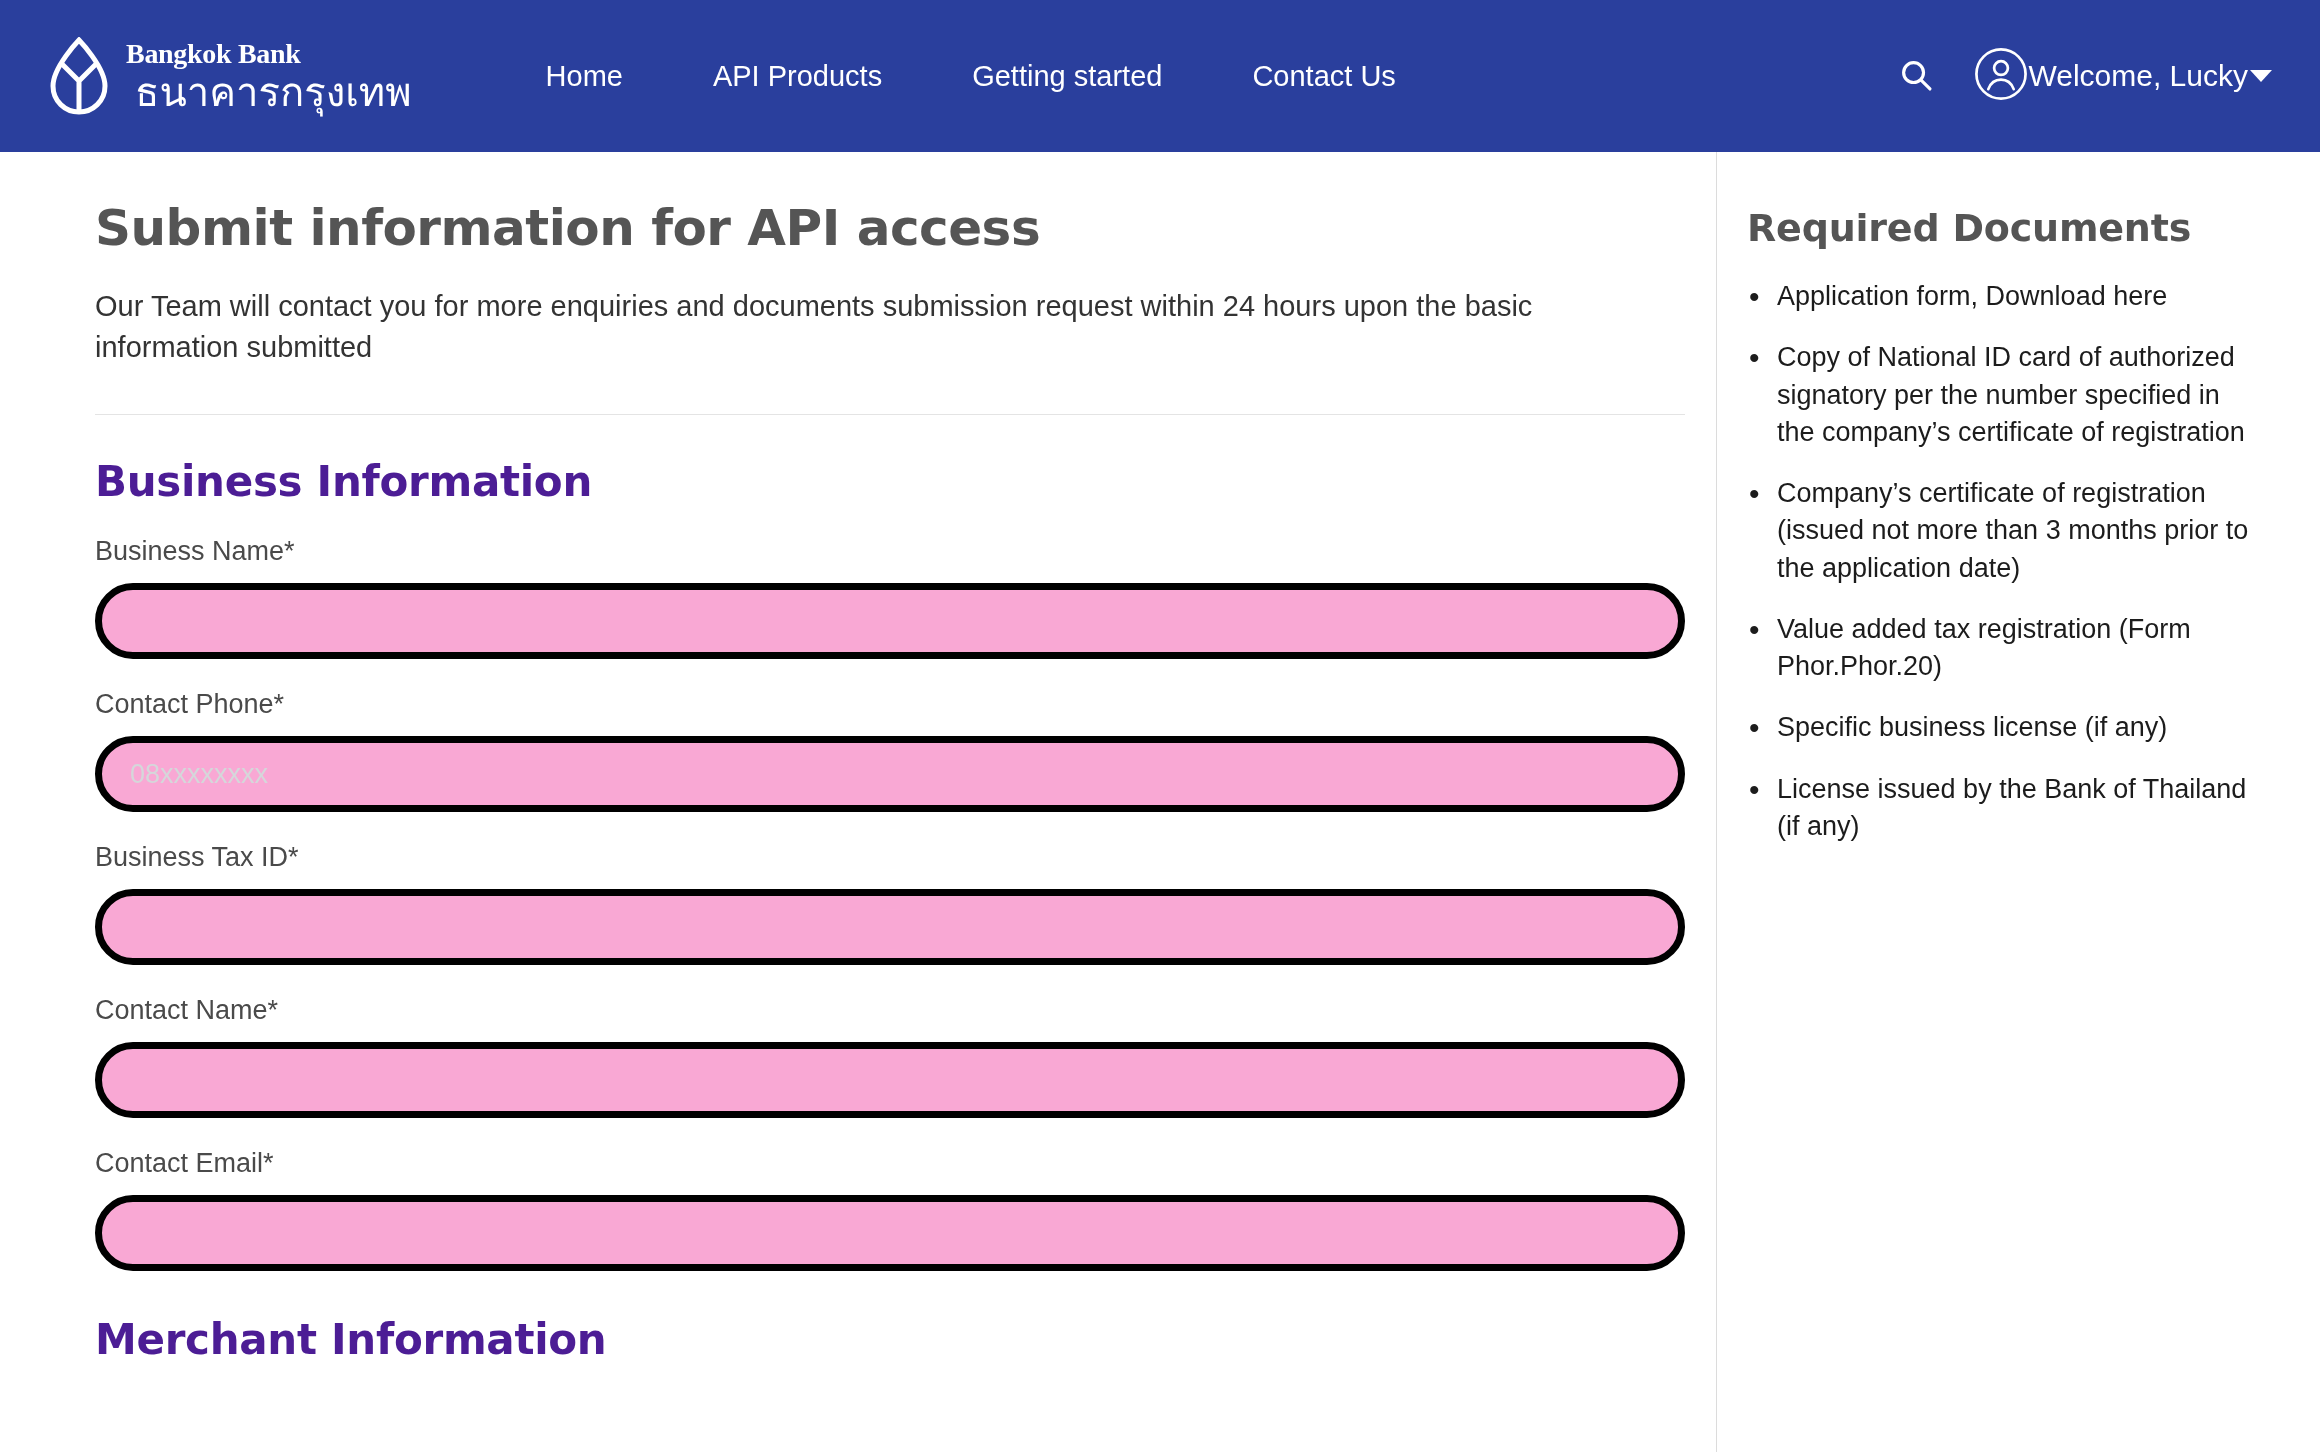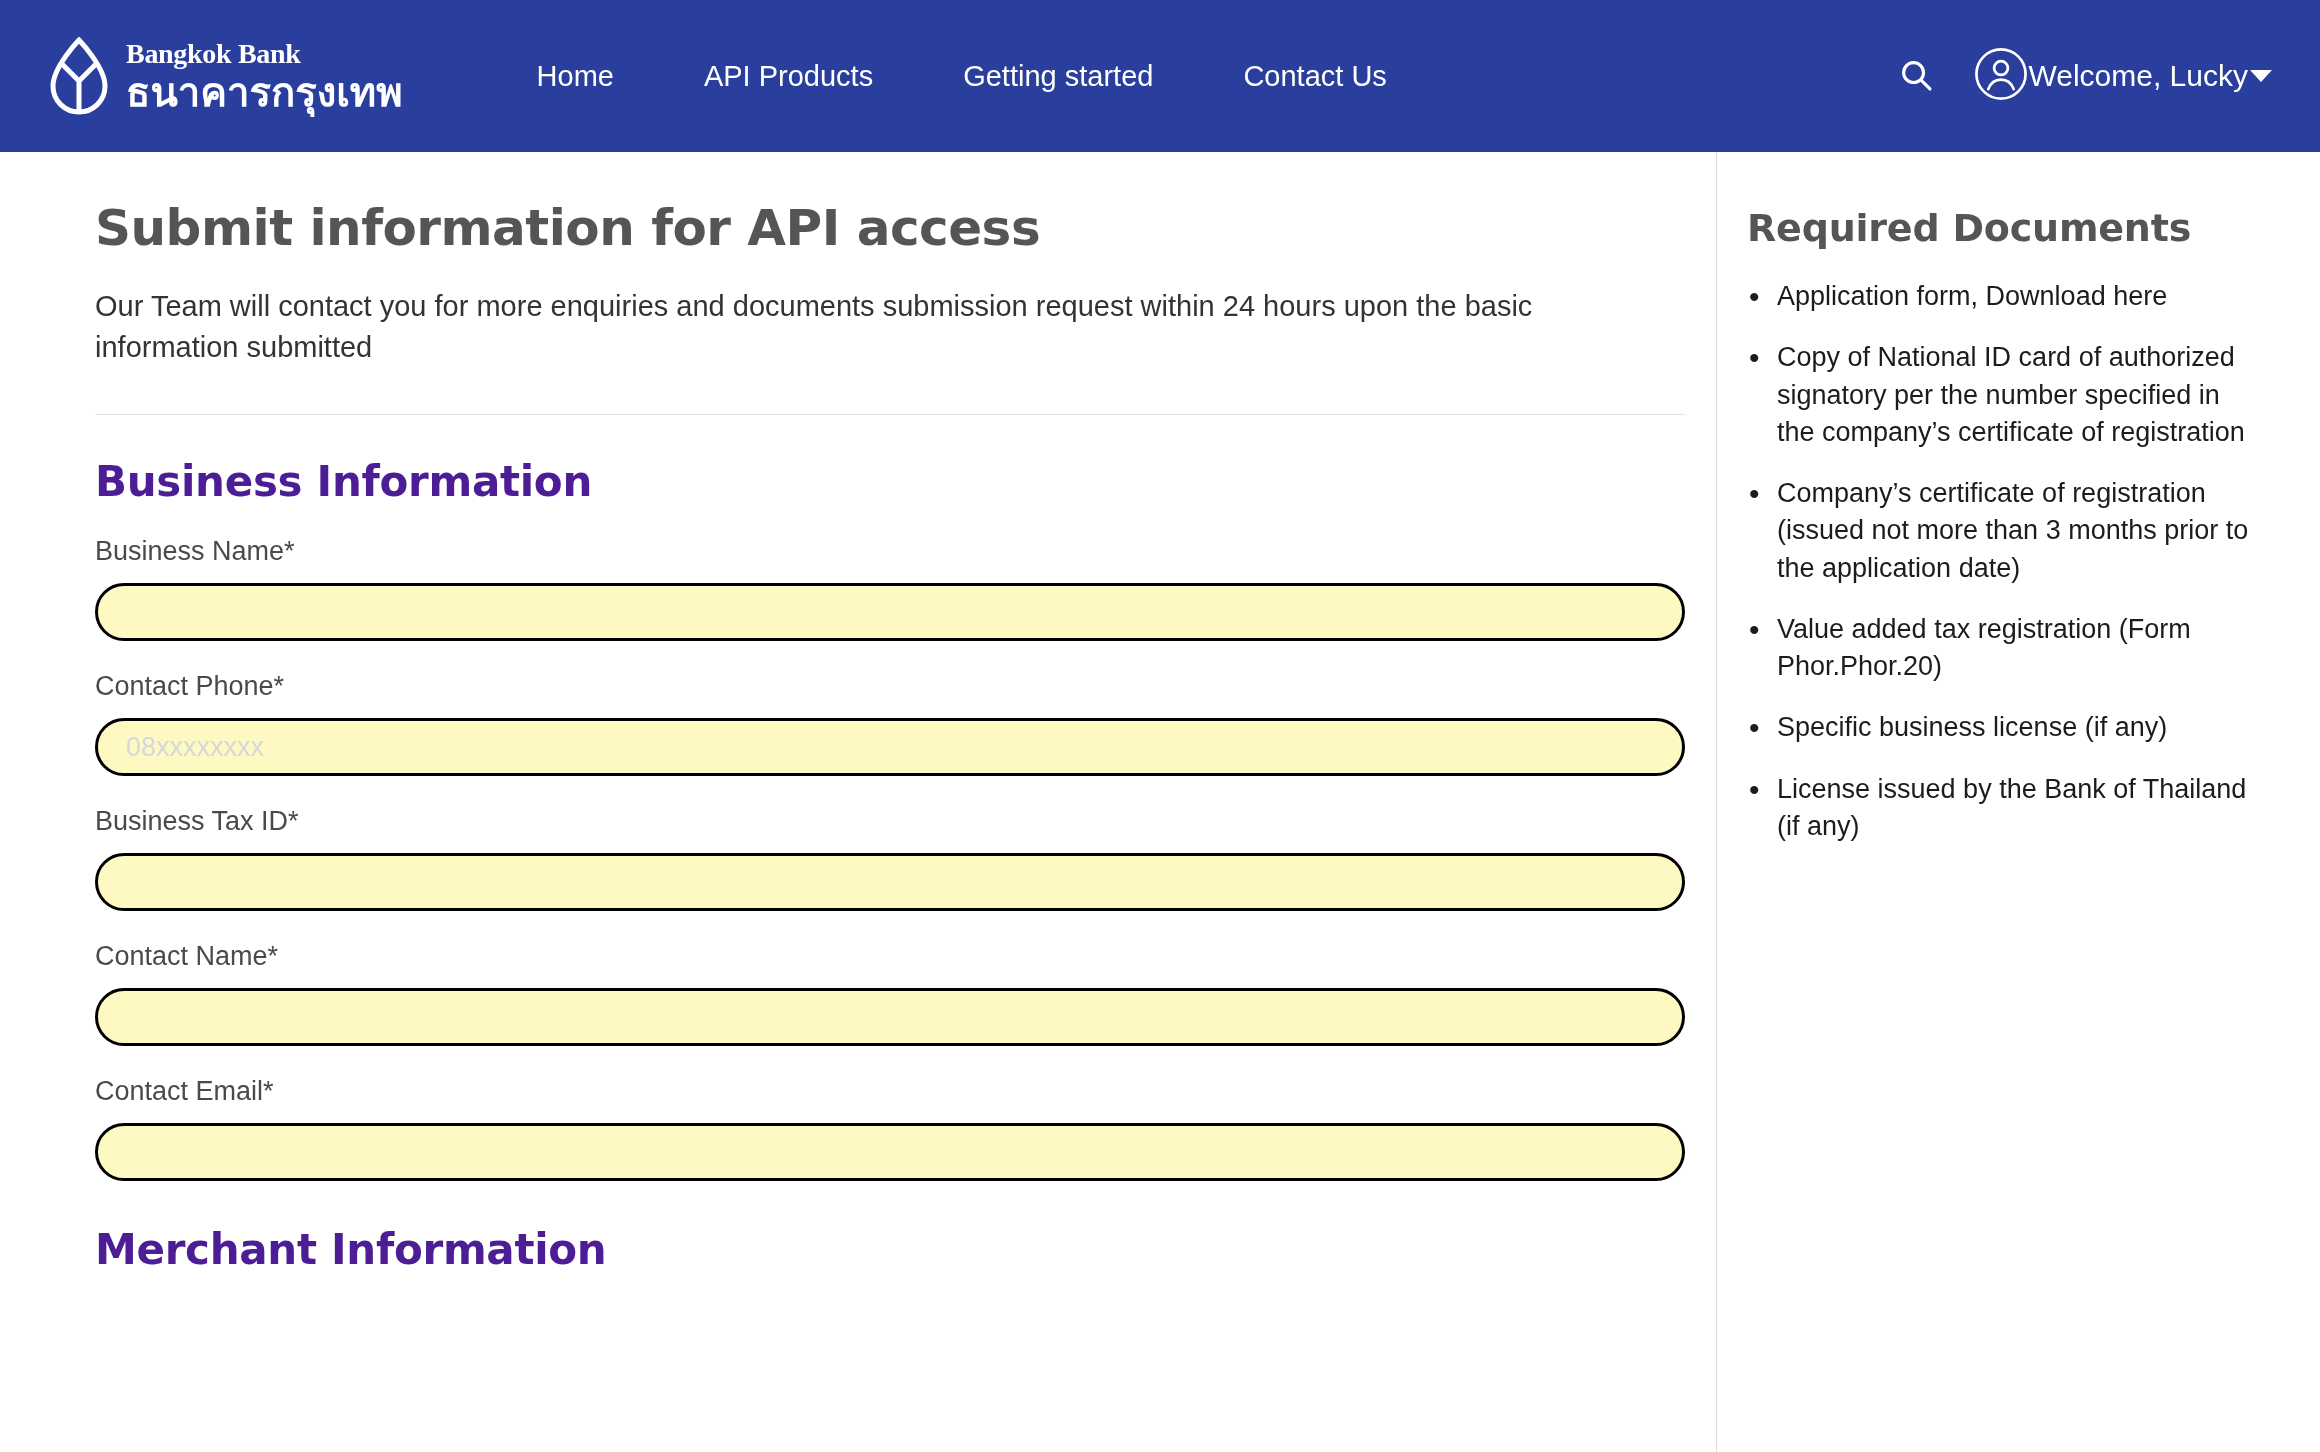--- a/index.html
+++ b/index.html
@@ -35,25 +35,26 @@
     color: #ffffff;
     font-size: 28px;
     font-weight: bold;
     letter-spacing: -0.3px;
     line-height: 1.05;
     font-family: "Liberation Serif", serif;
   }
   .brand-th {
     color: #ffffff;
     font-size: 40px;
-    font-weight: bold;
+    font-weight: normal;
     line-height: 1.05;
     letter-spacing: 0px;
     margin-top: 2px;
     font-family: "DejaVu Sans", sans-serif;
+    margin-left: 9px;
   }
 
   .main-nav {
     display: flex;
     align-items: center;
     margin-left: 98px;
     gap: 18px;
   }
   .nav-link {
     color: #ffffff;
@@ -163,24 +164,24 @@
   .field-group { margin-top: 30px; }
   .field-label {
     display: block;
     font-size: 27px;
     color: #4a4a4a;
     margin-bottom: 16px;
   }
   .field-input {
     display: block;
     width: 1590px;
-    height: 58px;
-    border: 3px solid #000000;
+    height: 76px;
+    border: 7px solid #000000;
     border-radius: 40px;
-    background: #fef9c3;
+    background: #f9a8d4;
     padding: 0 28px;
     font-size: 27px;
     color: #333333;
     font-family: "Liberation Sans", sans-serif;
     outline: none;
   }
   .field-input::placeholder { color: #d5d7da; }
 
   .section-title.merchant { margin-top: 44px; }
 

